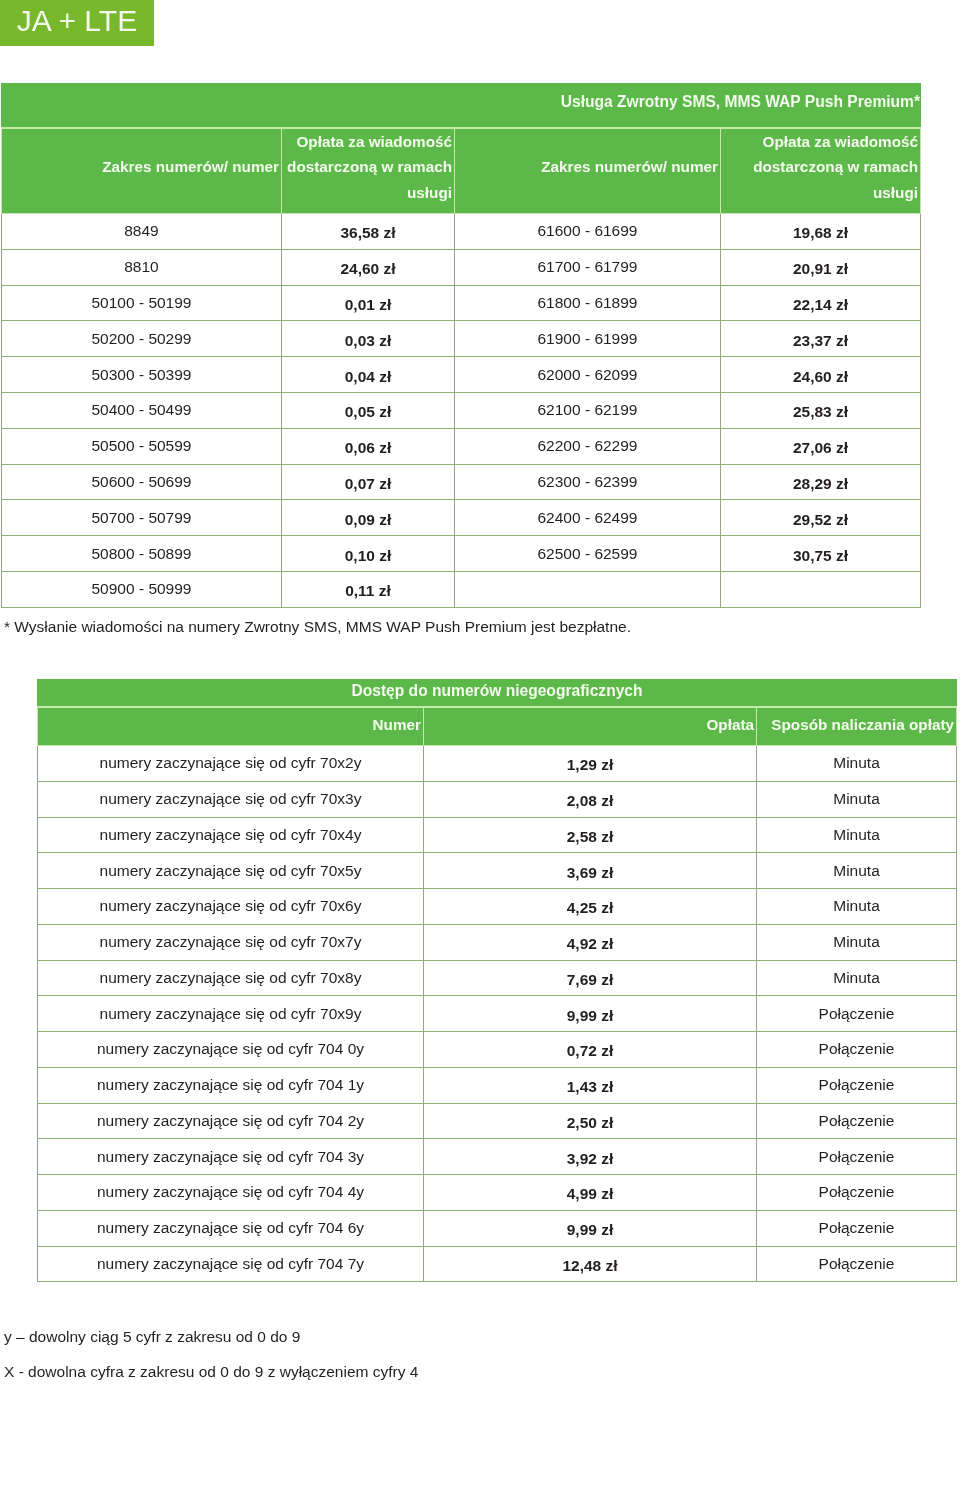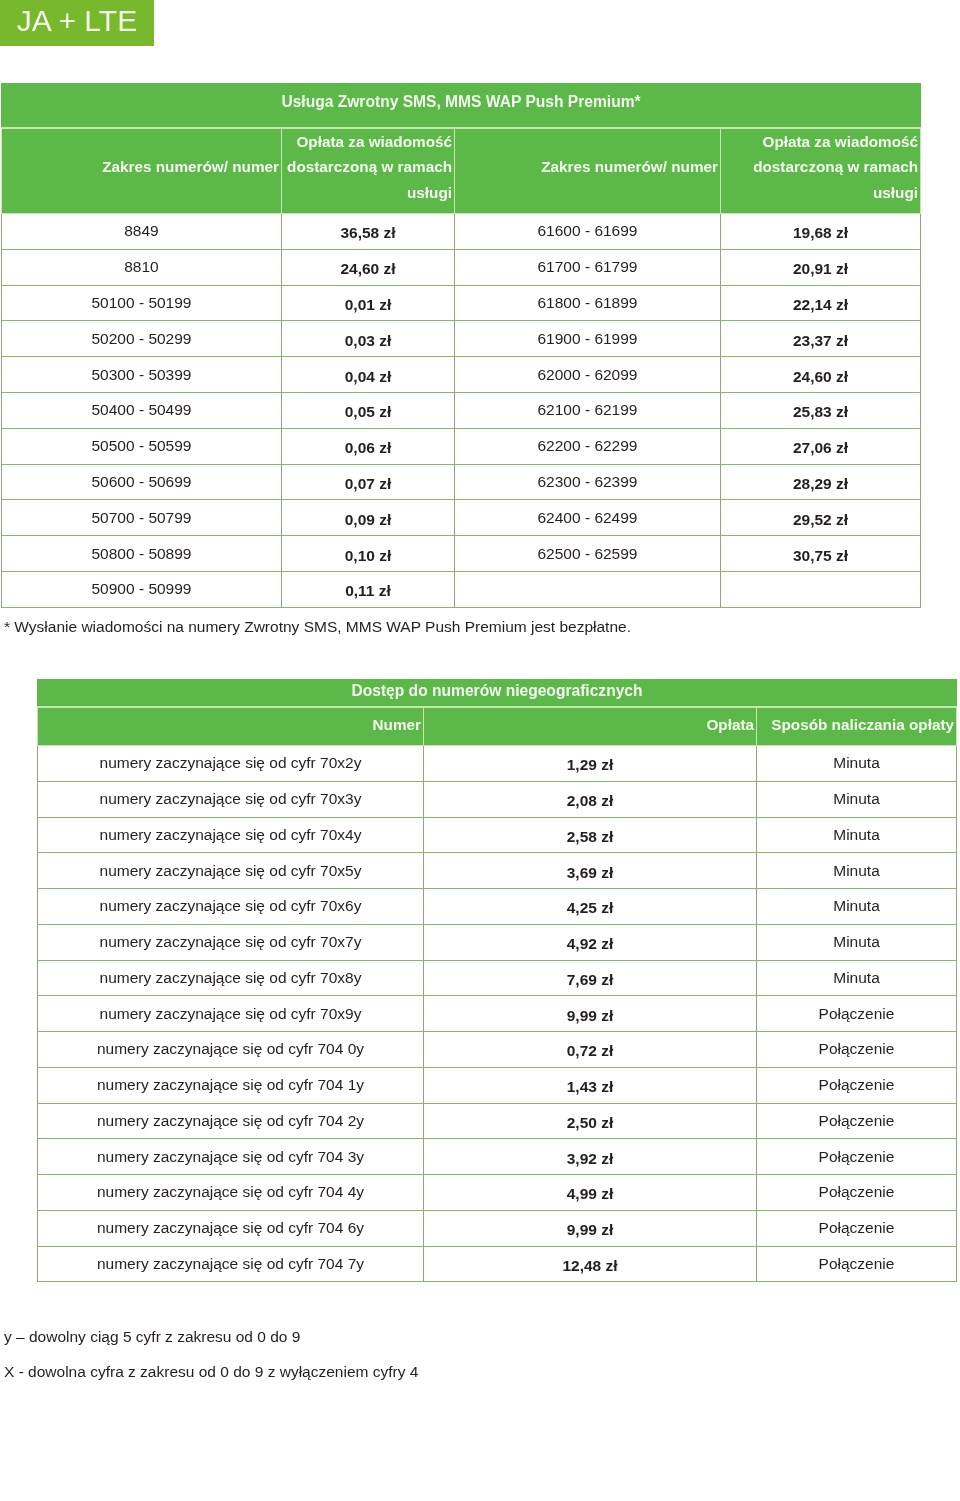--- a/index.html
+++ b/index.html
@@ -68,21 +68,21 @@
   }
   .cell-b { font-weight:bold; }
   .cell-b > span { display:block; position:relative; top:2px; }
 
   
   #t1 { left:1px; top:83px; width:919px; }
   #t1 col.c0 { width:280px; }
   #t1 col.c1 { width:173px; }
   #t1 col.c2 { width:266px; }
   #t1 col.c3 { width:200px; }
-  #t1 .hdr-title { height:43px; }
+  #t1 .hdr-title { height:43px;text-align:right; }
   #t1 .hdr-cell  { height:84px; }
   #t1 .cell { height:34.8px; }
 
   
   #t2 { left:1px; top:679px; width:919px;margin-left:36px; }
   #t2 col.c0 { width:386px; }
   #t2 col.c1 { width:333px; }
   #t2 col.c2 { width:200px; }
   #t2 .hdr-title { height:26px; }
   #t2 .hdr-cell  { height:37px; }

